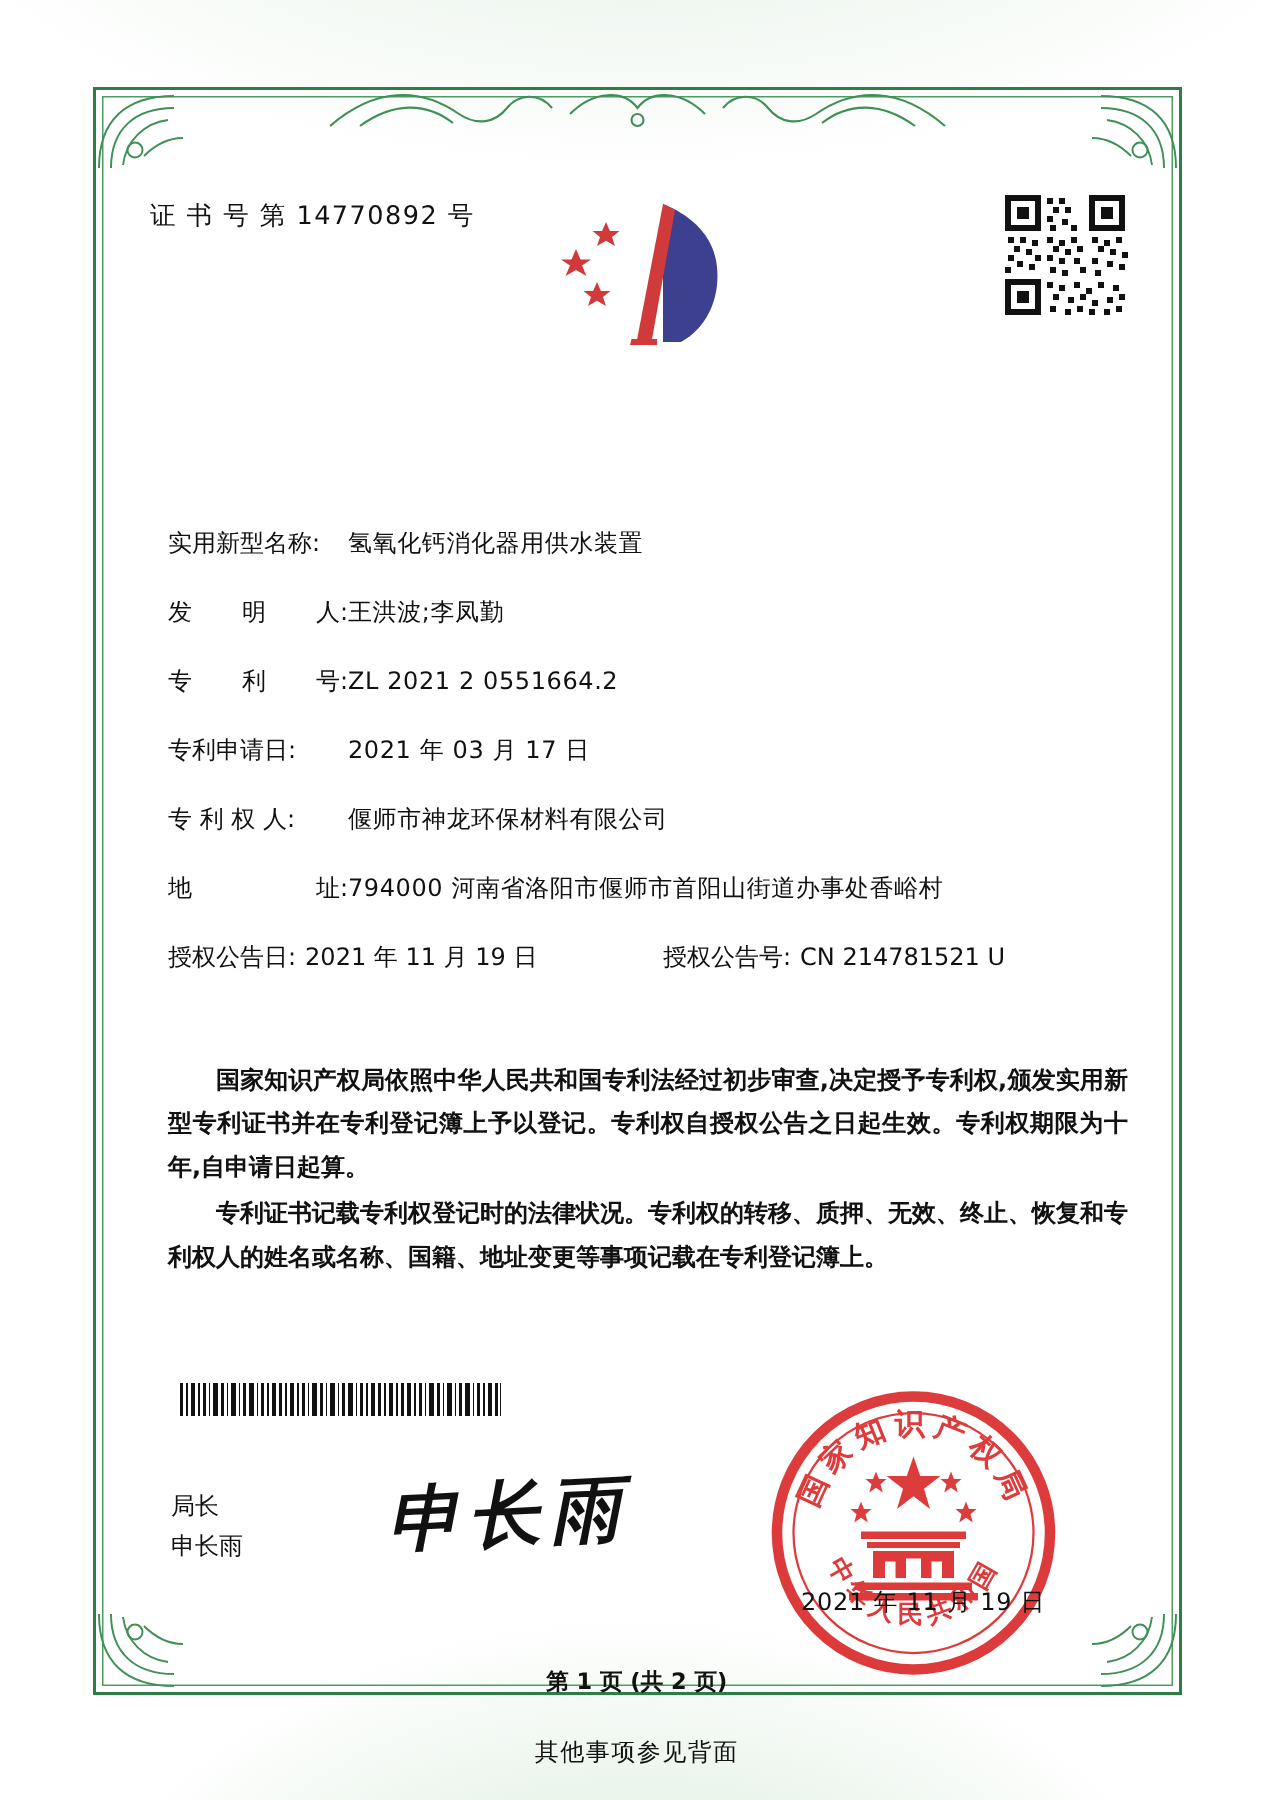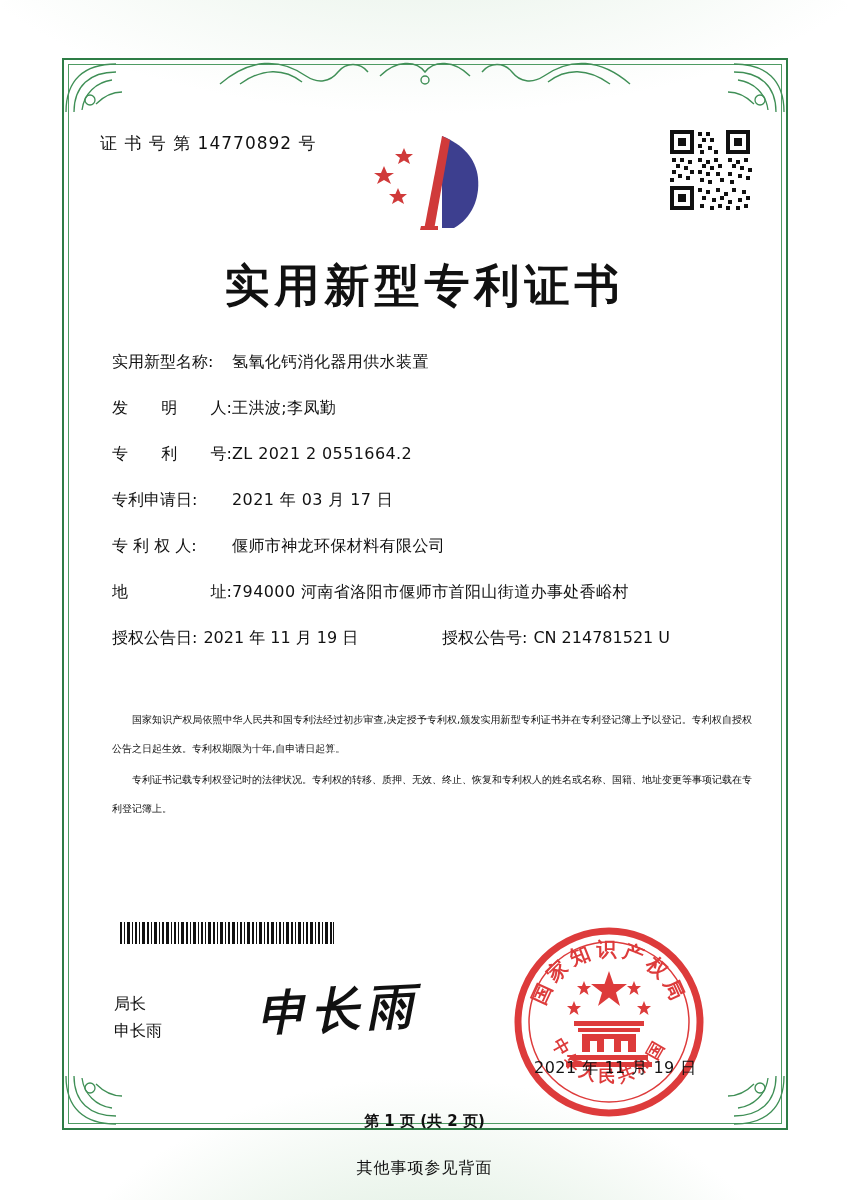--- a/index.html
+++ b/index.html
@@ -135,24 +135,25 @@
   .row-inline .seg1 { width: 330px; flex: 0 0 330px; display: flex; }
   .row-inline .seg2 { flex: 1 1 auto; display: flex; }
   .seg-label { white-space: nowrap; text-align: right; }
   .seg-value { margin-left: 6px; }
 
   
   .paras {
     position: absolute;
     left: 112px; top: 705px;
     width: 640px;
-    font-size: 10px;
+    font-size: 16px;
     line-height: 29px;
     color: #111;
     text-align: justify;
+    font-weight: bold;
   }
   .paras p { margin: 0 0 2px 0; text-indent: 2em; }
 
   
   .barcode {
     position: absolute;
     left: 120px; top: 922px;
     width: 215px; height: 22px;
   }
 
@@ -358,21 +359,20 @@
         <rect x="17" y="39" width="2" height="2"></rect>
           <rect x="22" y="40" width="2" height="2"></rect>
         <rect x="26" y="39" width="2" height="2"></rect>
           <rect x="30" y="40" width="2" height="2"></rect>
         <rect x="35" y="40" width="2" height="2"></rect>
           <rect x="39" y="39" width="2" height="2"></rect>
       </g>
     </svg>
   </div>
 
-  <div class="doc-title">实用新型专利证书</div>
 
   <div class="fields">
 
     <div class="field-row">
       <div class="field-label">实用新型名称:</div>
       <div class="field-value">氢氧化钙消化器用供水装置</div>
     </div>
 
     <div class="field-row">
       <div class="field-label spread">

